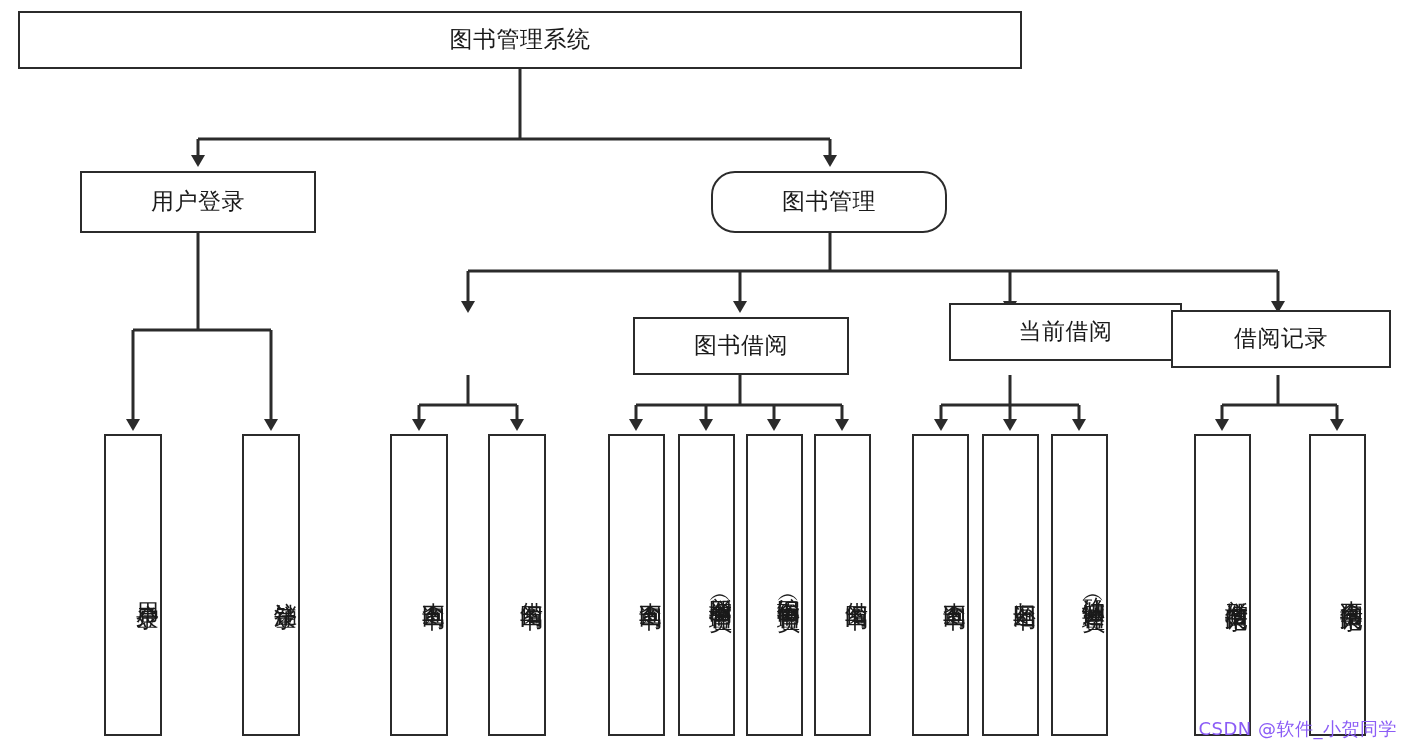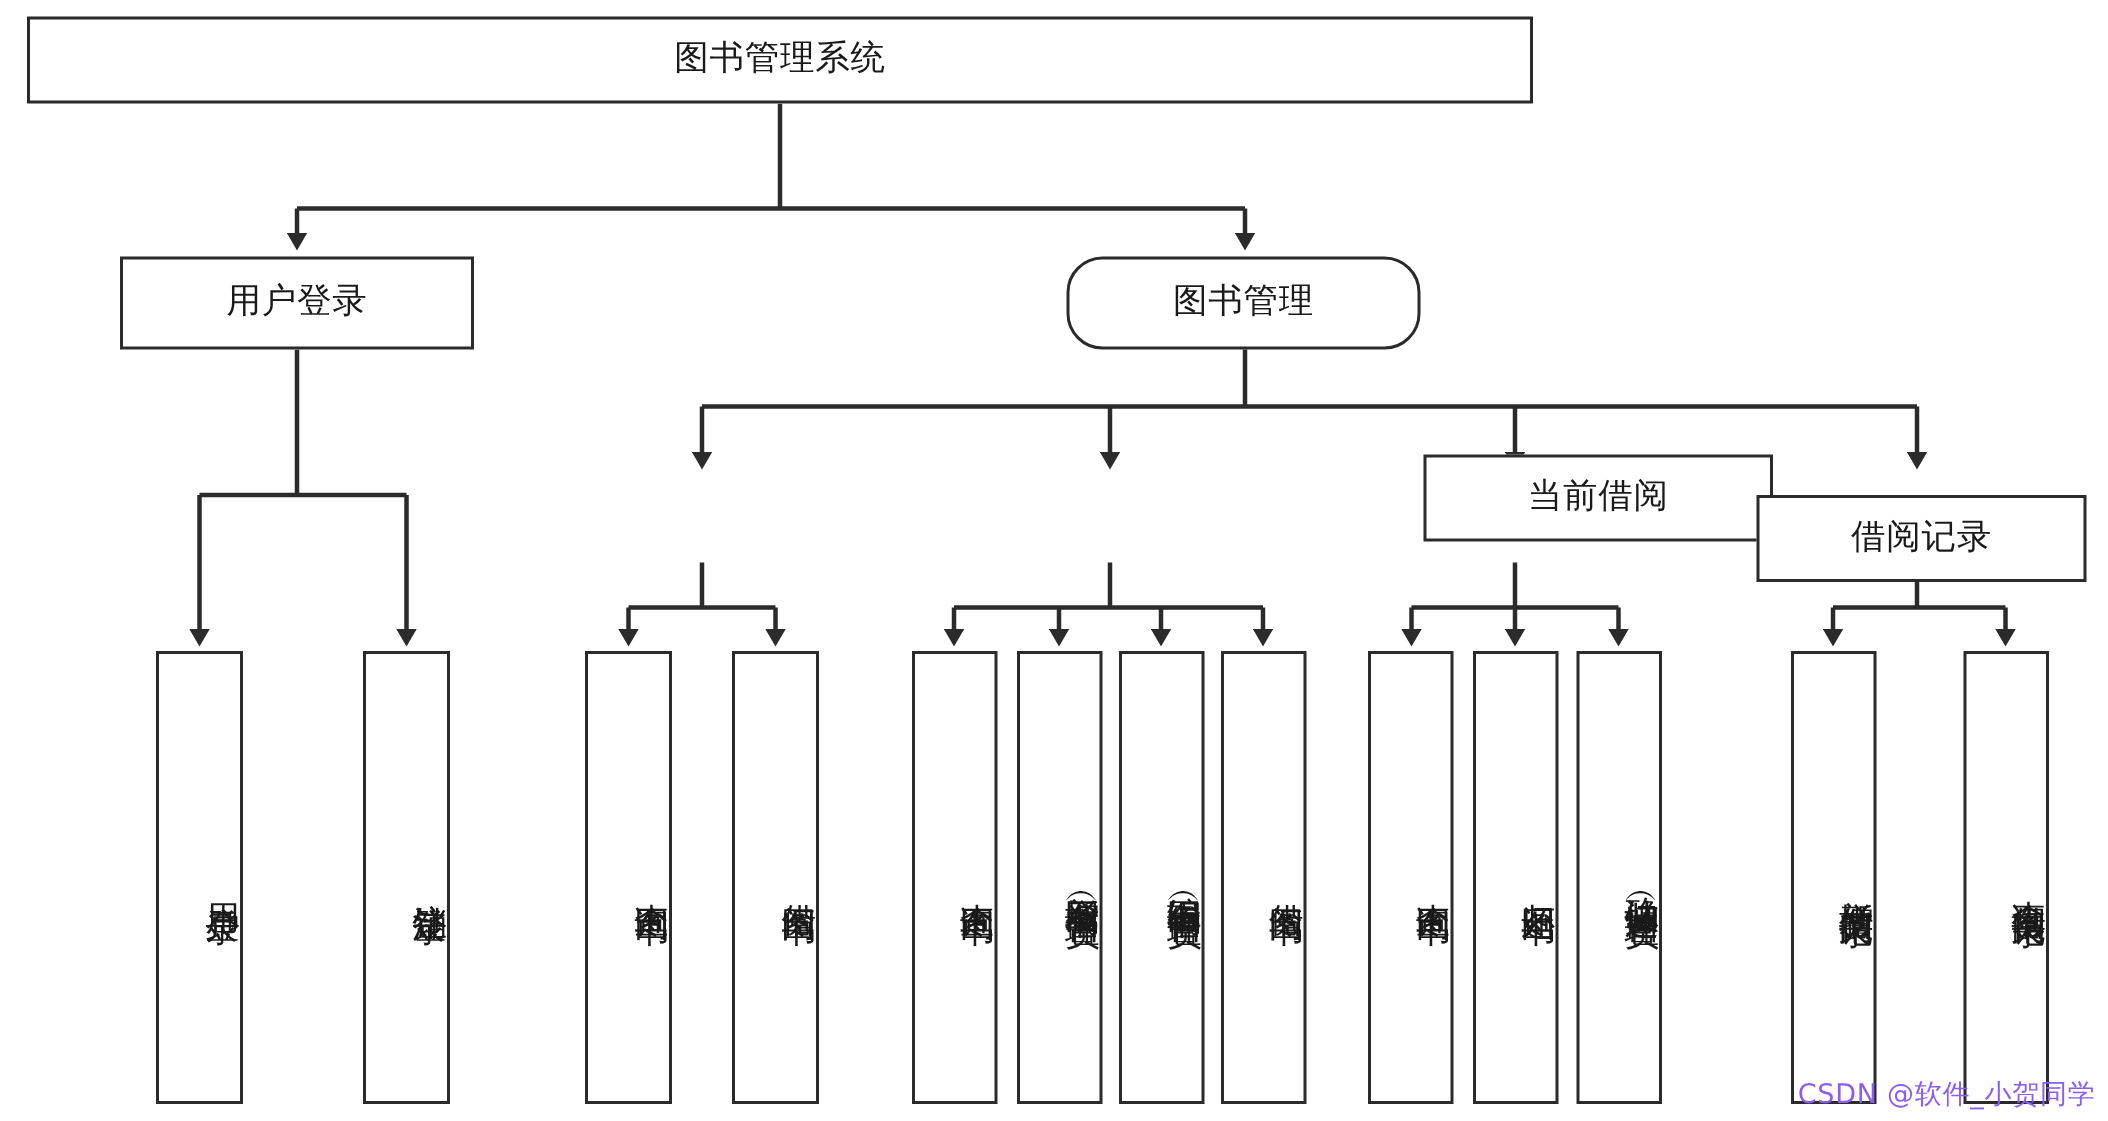--- a/index.html
+++ b/index.html
@@ -132,26 +132,29 @@
 
   <div class="node node-h" style="left:80px; top:171px; width:236px; height:62px;">
     <span>用户登录</span>
   </div>
 
   <div class="node node-h" style="left:711px; top:171px; width:236px; height:62px;border-radius:24px;">
     <span>图书管理</span>
   </div>
 
 
+  <div class="node node-h" style="left:633px; top:317px; width:216px; height:58px;">
+    <span>图书借阅</span>
+  </div>
 
   <div class="node node-h" style="left:902px; top:303px; width:233px; height:58px;margin-left:47px;">
     <span>当前借阅</span>
   </div>
 
-  <div class="node node-h" style="left:1171px; top:330px; width:220px; height:58px;text-align:center;">
+  <div class="node node-h" style="left:1171px; top:310px; width:220px; height:58px;text-align:center;">
     <span>借阅记录</span>
   </div>
 
   <div class="node node-v" style="left:104px; top:434px; width:58px; height:302px;">
     <span class="label-v">用户登录</span>
   </div>
 
   <div class="node node-v" style="left:242px; top:434px; width:58px; height:302px;">
     <span class="label-v">注销登录</span>
   </div>

